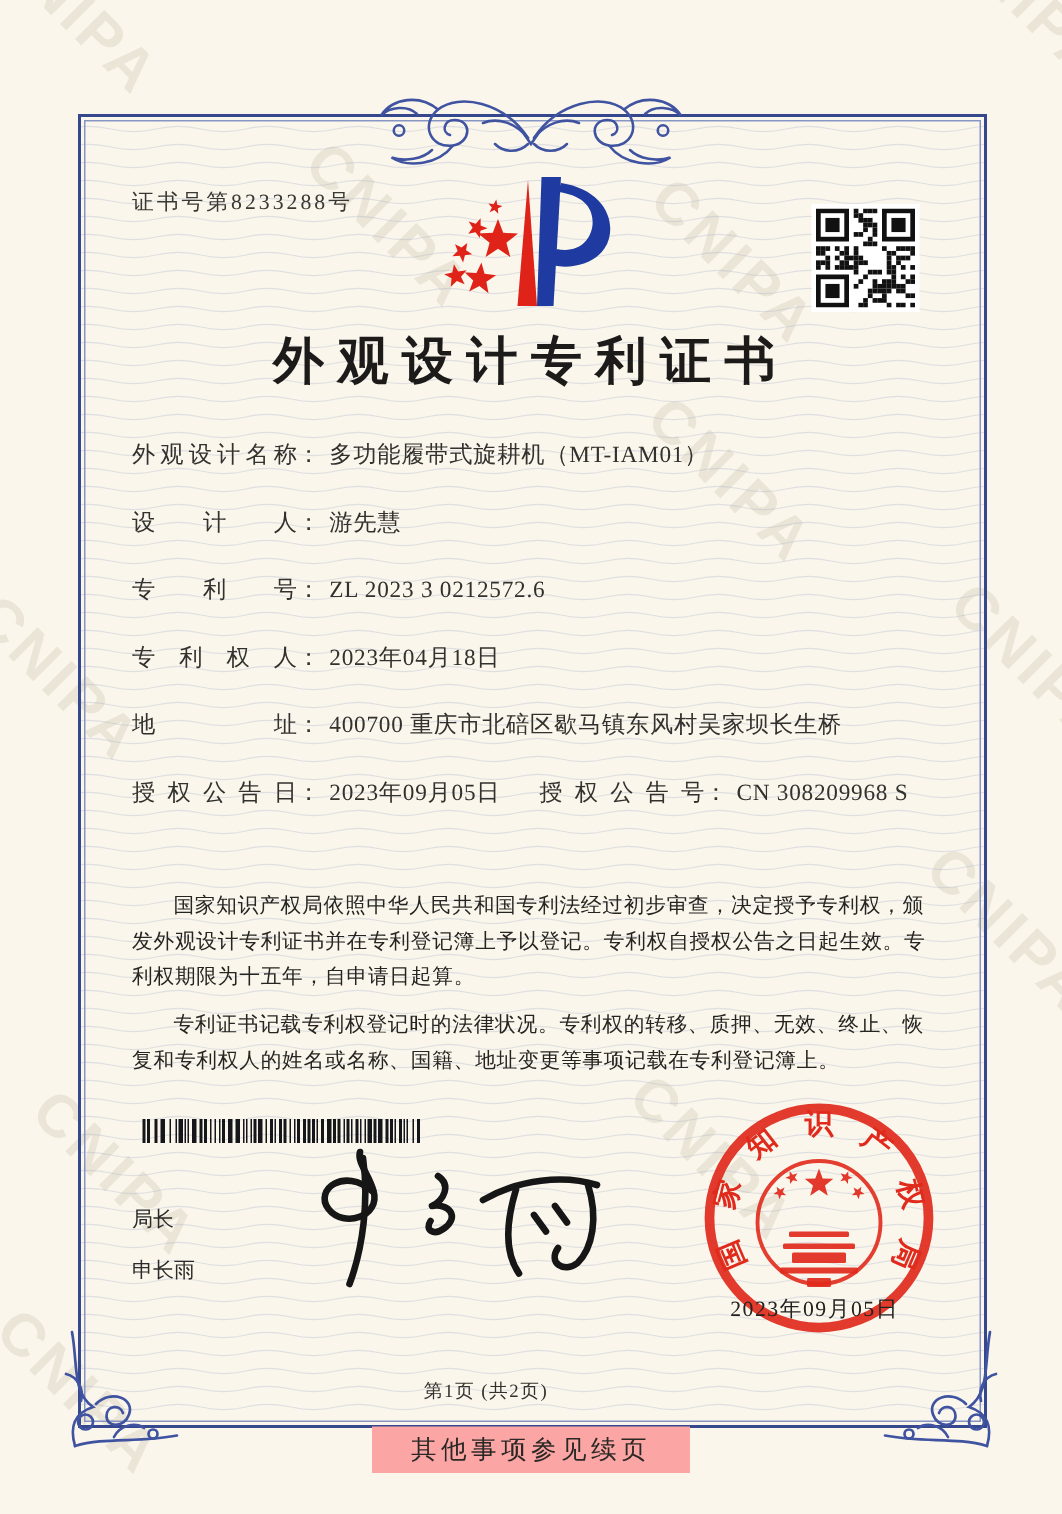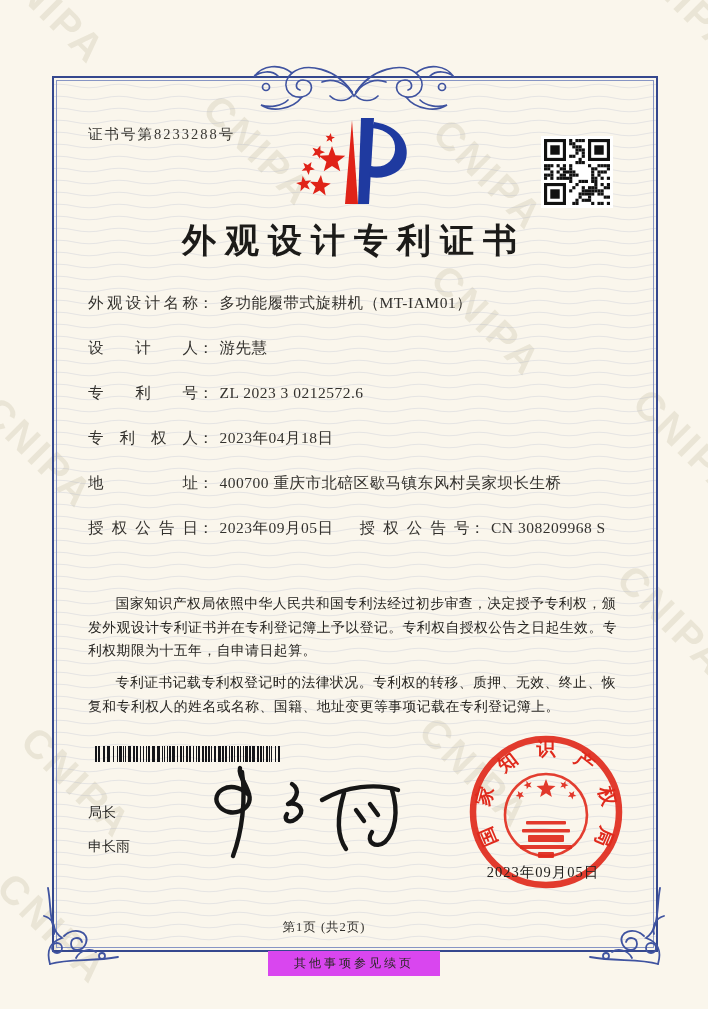--- a/index.html
+++ b/index.html
@@ -56,21 +56,21 @@
           font-size:14px;color:#2b2a28;line-height:34px;}
   .signature{position:absolute;left:196px;top:760px;width:212px;height:100px;}
   
   .seal{position:absolute;left:457px;top:733px;width:178px;height:164px;}
   .seal-date{position:absolute;left:468px;top:863px;width:150px;text-align:center;
              font-size:14.5px;color:#23221f;letter-spacing:1px;}
   
   .page-info{position:absolute;left:0;top:919px;width:648px;text-align:center;font-size:12.5px;color:#33312d;letter-spacing:1px;}
   .note{
     position:absolute;left:50%;top:951px;transform:translateX(-50%);
-    background:#d946ef;padding:4px 26px;font-size:12px;letter-spacing:3px;color:#2a2825;
+    background:#fca5a5;padding:4px 26px;font-size:17px;letter-spacing:3px;color:#2a2825;
   }
 </style>
 </head>
 <body>
 
 <span class="wm" style="left:-18px;top:-14px">CNIPA</span>
 <span class="wm" style="left:616px;top:-22px">CNIPA</span>
 <span class="wm" style="left:190px;top:128px">CNIPA</span>
 <span class="wm" style="left:420px;top:152px">CNIPA</span>
 <span class="wm" style="left:418px;top:298px">CNIPA</span>

